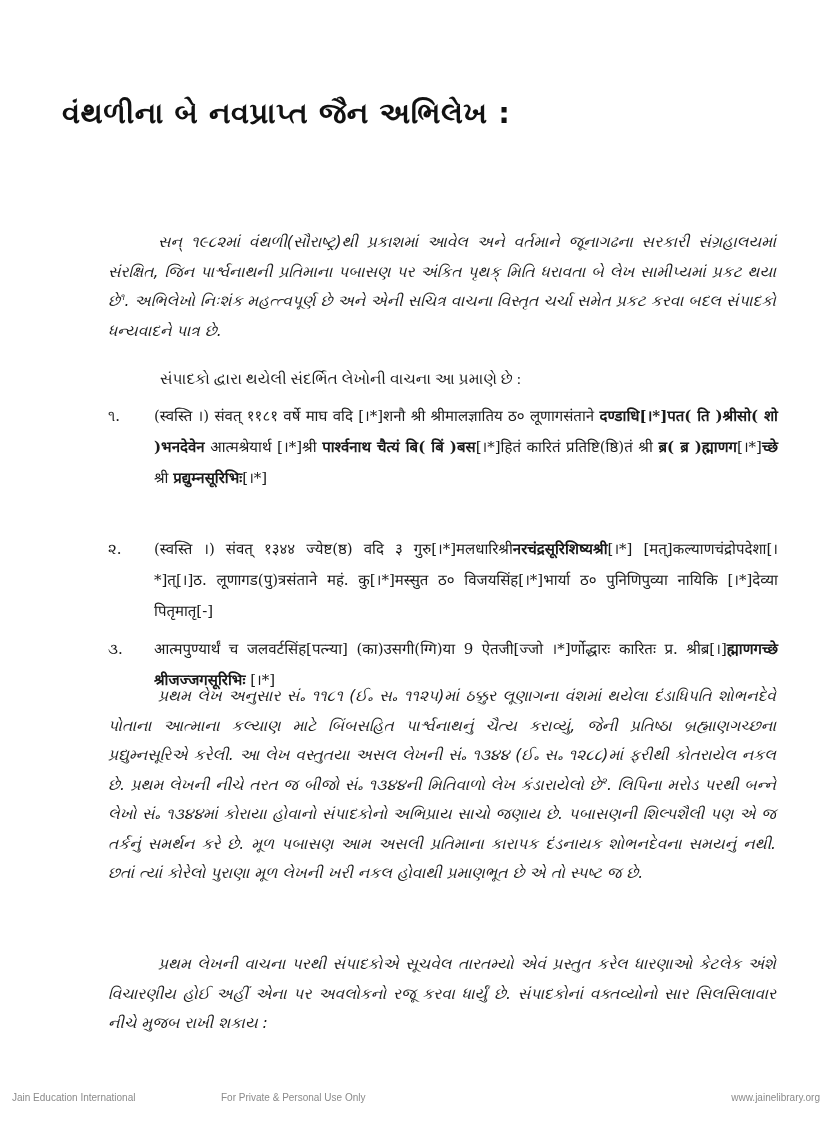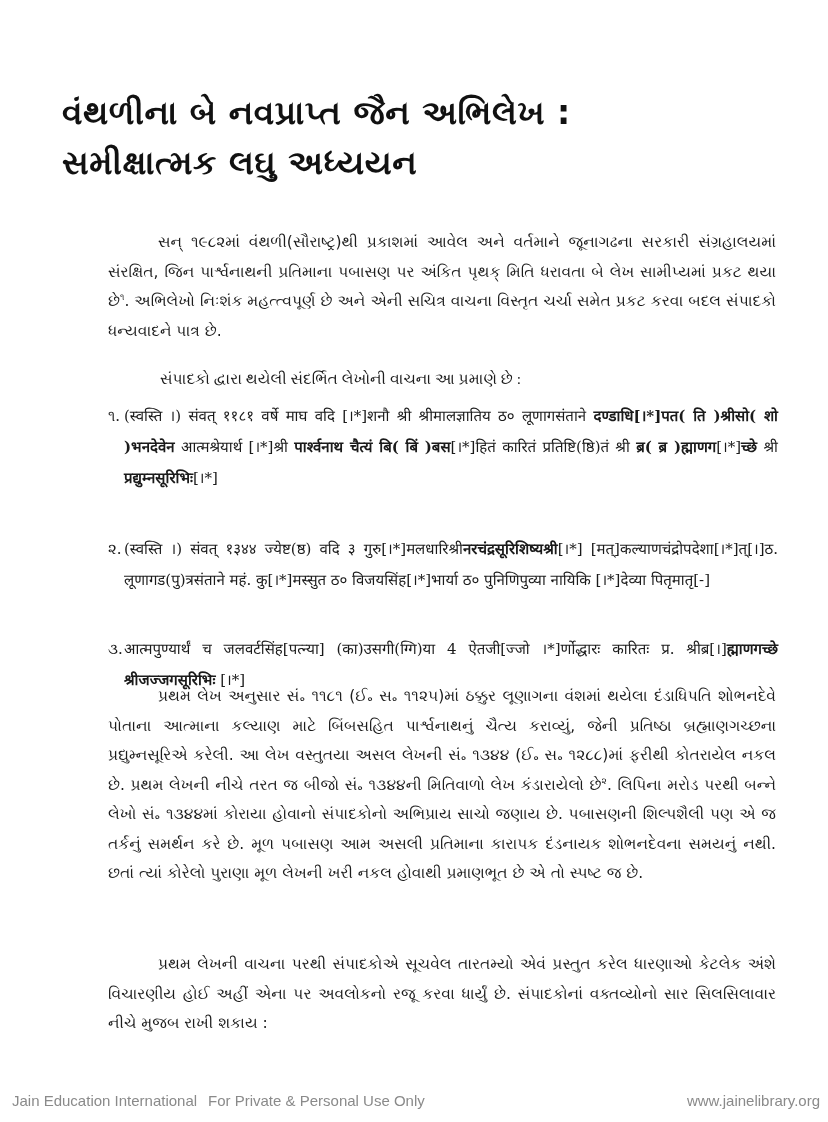--- a/index.html
+++ b/index.html
@@ -3,78 +3,77 @@
 <meta charset="utf-8">
 <style>
   html, body { margin: 0; padding: 0; background: #ffffff; }
   body {
     width: 828px; height: 1122px; position: relative; overflow: hidden;
     font-family: "DejaVu Sans", sans-serif; color: #1a1a1a;
   }
   .title {
     position: absolute; left: 62px; top: 88px; width: 700px;
     font-family: "DejaVu Sans", sans-serif; font-weight: bold;
-    font-size: 33px; line-height: 50px; letter-spacing: 0.5px; color: #111;
+    font-size: 29px; line-height: 50px; letter-spacing: 0.5px; color: #111;
   }
   .body-text {
     position: absolute; left: 108px; width: 668px;
     font-family: "DejaVu Sans", sans-serif; font-size: 15.5px; line-height: 29.5px;
     text-align: justify; color: #1c1c1c;
   }
-  .indent { text-indent: 50px; }
+  .indent { text-indent: 50px; font-style: italic; }
   .intro { top: 228px; }
   .lead { top: 364px; left: 160px; width: 620px; font-family: Liberation Serif, serif; }
   .ins {
     position: absolute; left: 108px; width: 670px;
     font-family: "DejaVu Serif", serif; font-size: 15px; line-height: 31px; color: #1a1a1a;
   }
   .ins .num { position: absolute; left: 0; top: 0; width: 30px; }
-  .ins .txt { margin-left: 16px; text-align: justify; }
+  .ins .txt { margin-left: 46px; text-align: justify; }
   .ins b { font-weight: bold; }
   .ins1 { top: 401px; }
   .ins2 { top: 534px; }
   .ins3 { top: 634px; }
   .para2 { top: 682px; }
   .para3 { top: 950px; }
   sup { font-size: 9px; line-height: 0; }
   .footer {
     position: absolute; top: 1092px; font-family: "Liberation Sans", sans-serif;
-    font-size: 15px; color: #8a8a8a;
+    font-size: 10px; color: #8a8a8a;
   }
   .f-left { left: 12px; }
-  .f-center { left: 208px; }
+  .f-center { left: 221px; }
   .f-right { right: 8px; }
 </style>
 </head>
 <body>
 
 <div class="title">
   <div>વંથળીના બે નવપ્રાપ્ત જૈન અભિલેખ :</div>
-  <div>સમીક્ષાત્મક લઘુ અધ્યયન</div>
 </div>
 
 <div class="body-text intro indent">
   <span>સન્ ૧૯૮૨માં વંથળી(સૌરાષ્ટ્ર)થી પ્રકાશમાં આવેલ અને વર્તમાને જૂનાગઢના સરકારી સંગ્રહાલયમાં સંરક્ષિત, જિન પાર્શ્વનાથની પ્રતિમાના પબાસણ પર અંકિત પૃથક્ મિતિ ધરાવતા બે લેખ સામીપ્યમાં પ્રકટ થયા છે</span><sup>૧</sup><span>. અભિલેખો નિઃશંક મહત્ત્વપૂર્ણ છે અને એની સચિત્ર વાચના વિસ્તૃત ચર્ચા સમેત પ્રકટ કરવા બદલ સંપાદકો ધન્યવાદને પાત્ર છે.</span>
 </div>
 
 <div class="body-text lead">સંપાદકો દ્વારા થયેલી સંદર્ભિત લેખોની વાચના આ પ્રમાણે છે :</div>
 
 <div class="ins ins1">
   <span class="num">૧.</span>
   <div class="txt"><span>(स्वस्ति ।) संवत् ११८१ वर्षे माघ वदि [।*]शनौ श्री श्रीमालज्ञातिय ठ० लूणागसंताने </span><b>दण्डाधि[।*]पत( ति )श्रीसो( शो )भनदेवेन</b><span> आत्मश्रेयार्थ [।*]श्री </span><b>पार्श्वनाथ चैत्यं बि( बिं )बस</b><span>[।*]हितं कारितं प्रतिष्टि(ष्ठि)तं श्री </span><b>ब्र( ब्र )ह्माणग</b><span>[।*]</span><b>च्छे</b><span> श्री </span><b>प्रद्युम्नसूरिभिः</b><span>[।*]</span></div>
 </div>
 
 <div class="ins ins2">
   <span class="num">૨.</span>
   <div class="txt"><span>(स्वस्ति ।) संवत् १३४४ ज्येष्ट(ष्ठ) वदि ३ गुरु[।*]मलधारिश्री</span><b>नरचंद्रसूरिशिष्यश्री</b><span>[।*] [मत्]कल्याणचंद्रोपदेशा[।*]त्[।]ठ. लूणागड(पु)त्रसंताने महं. कु[।*]मस्सुत ठ० विजयसिंह[।*]भार्या ठ० पुनिणिपुव्या नायिकि [।*]देव्या पितृमातृ[-]</span></div>
 </div>
 
 <div class="ins ins3">
   <span class="num">૩.</span>
-  <div class="txt"><span>आत्मपुण्यार्थं च जलवर्टसिंह[पत्न्या] (का)उसगी(ग्गि)या 4 ऐतजी[ज्जो ।*]र्णोद्धारः कारितः प्र. श्रीब्र[।]</span><b>ह्माणगच्छे श्रीजज्जगसूरिभिः</b><span> [।*]</span></div>
+  <div class="txt"><span>आत्मपुण्यार्थं च जलवर्टसिंह[पत्न्या] (का)उसगी(ग्गि)या 9 ऐतजी[ज्जो ।*]र्णोद्धारः कारितः प्र. श्रीब्र[।]</span><b>ह्माणगच्छे श्रीजज्जगसूरिभिः</b><span> [।*]</span></div>
 </div>
 
 <div class="body-text para2 indent">
   <span>પ્રથમ લેખ અનુસાર સં૰ ૧૧૮૧ (ઈ૰ સ૰ ૧૧૨૫)માં ઠક્કુર લૂણાગના વંશમાં થયેલા દંડાધિપતિ શોભનદેવે પોતાના આત્માના કલ્યાણ માટે બિંબસહિત પાર્શ્વનાથનું ચૈત્ય કરાવ્યું, જેની પ્રતિષ્ઠા બ્રહ્માણગચ્છના પ્રદ્યુમ્નસૂરિએ કરેલી. આ લેખ વસ્તુતયા અસલ લેખની સં૰ ૧૩૪૪ (ઈ૰ સ૰ ૧૨૮૮)માં ફરીથી કોતરાયેલ નકલ છે. પ્રથમ લેખની નીચે તરત જ બીજો સં૰ ૧૩૪૪ની મિતિવાળો લેખ કંડારાયેલો છે</span><sup>૨</sup><span>. લિપિના મરોડ પરથી બન્ને લેખો સં૰ ૧૩૪૪માં કોરાયા હોવાનો સંપાદકોનો અભિપ્રાય સાચો જણાય છે. પબાસણની શિલ્પશૈલી પણ એ જ તર્કનું સમર્થન કરે છે. મૂળ પબાસણ આમ અસલી પ્રતિમાના કારાપક દંડનાયક શોભનદેવના સમયનું નથી. છતાં ત્યાં કોરેલો પુરાણા મૂળ લેખની ખરી નકલ હોવાથી પ્રમાણભૂત છે એ તો સ્પષ્ટ જ છે.</span>
 </div>
 
 <div class="body-text para3 indent">પ્રથમ લેખની વાચના પરથી સંપાદકોએ સૂચવેલ તારતમ્યો એવં પ્રસ્તુત કરેલ ધારણાઓ કેટલેક અંશે વિચારણીય હોઈ અહીં એના પર અવલોકનો રજૂ કરવા ધાર્યું છે. સંપાદકોનાં વક્તવ્યોનો સાર સિલસિલાવાર નીચે મુજબ રાખી શકાય :</div>
 
 <div class="footer f-left">Jain Education International</div>
 <div class="footer f-center">For Private &amp; Personal Use Only</div>

